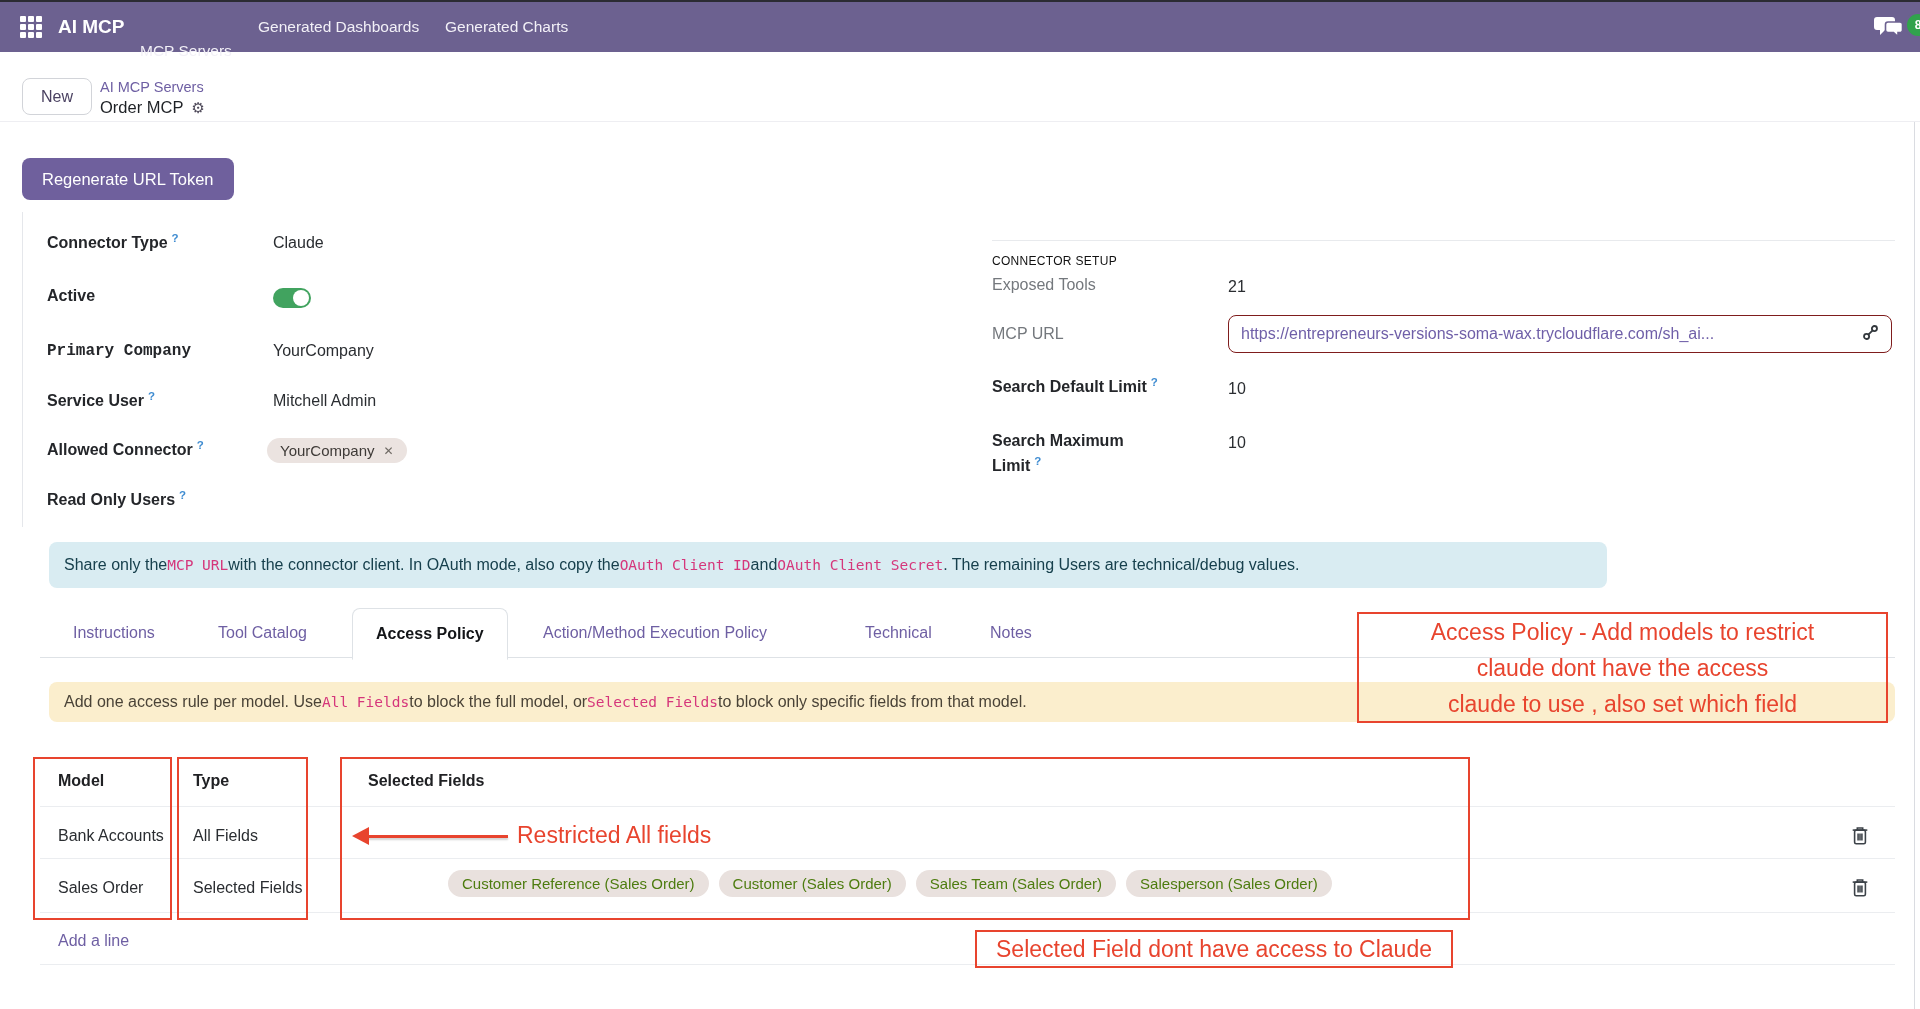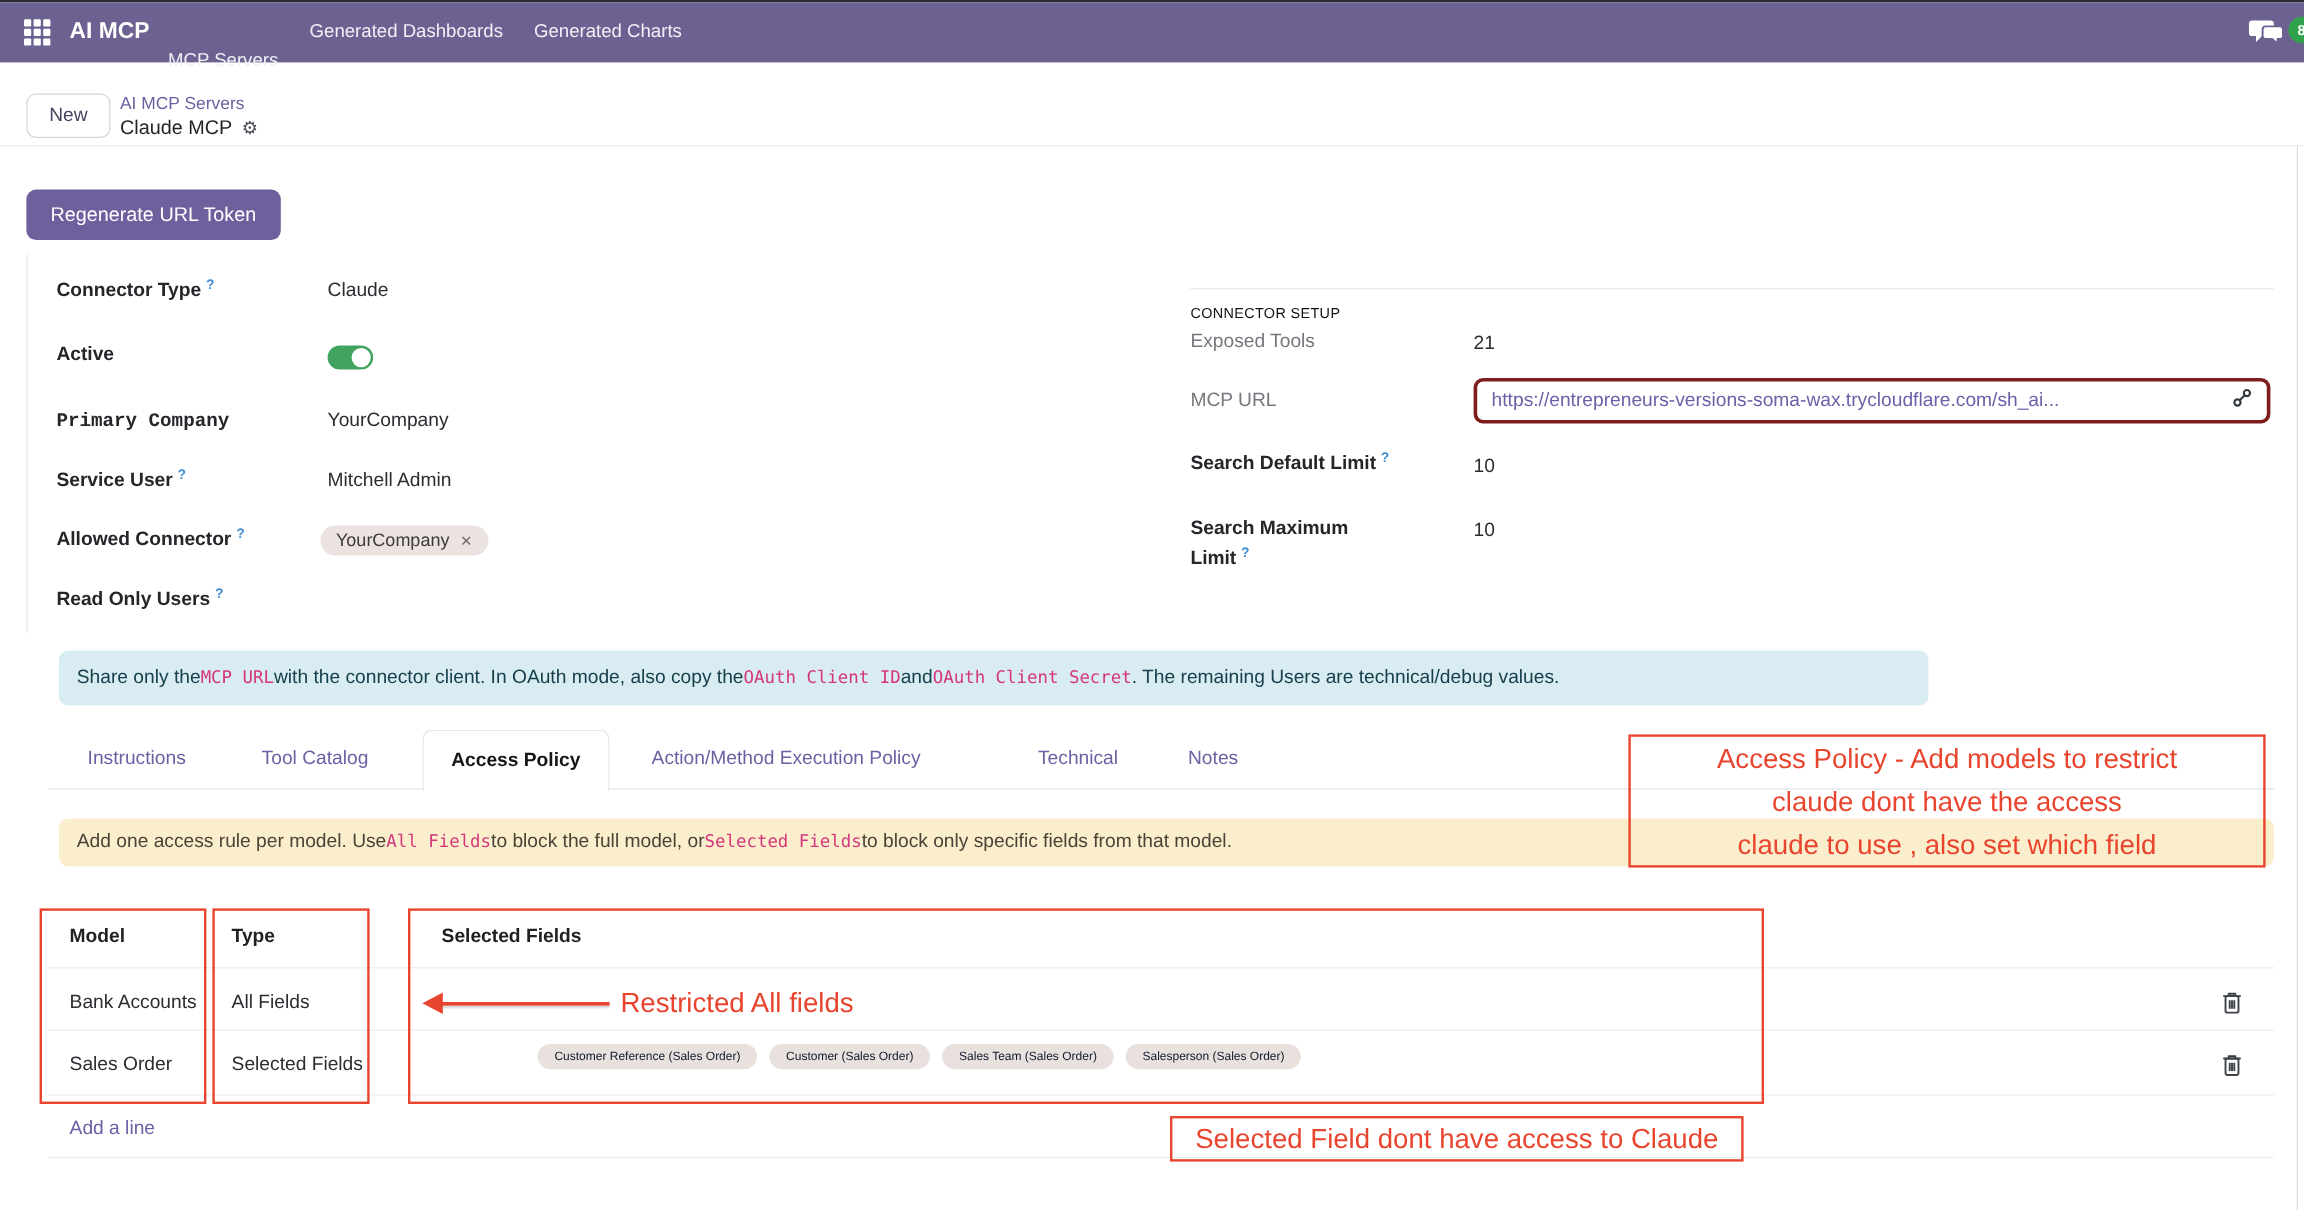--- a/index.html
+++ b/index.html
@@ -33,40 +33,40 @@
   .flabel.muted{font-weight:400;color:#74787d;}
   .fvalue{font-size:16px;color:#2a2d31;white-space:nowrap;cursor:pointer;}
   .help{font-size:11.5px;color:#3f8cd1;position:relative;top:-6px;margin-left:4px;}
   .toggle{width:38px;height:20px;border-radius:10px;background:#41a35f;position:absolute;cursor:pointer;}
   .toggle .knob{position:absolute;right:2px;top:2px;width:16px;height:16px;border-radius:50%;background:#fff;}
   .tag{display:inline-flex;align-items:center;gap:9px;background:#ebe3e0;border-radius:14px;padding:4px 13px;
        font-size:15px;color:#3e3a37;cursor:pointer;}
   .tag .x{color:#6d6862;font-size:12px;cursor:pointer;}
   .section-title{font-size:12px;font-weight:400;letter-spacing:.3px;color:#111;margin-top:37px;}
   .hr{background:#e8eaed;height:1px;}
-  .url-box{left:1228px;top:315px;width:664px;height:38px;border:3px solid #7f1d1d;border-radius:8px;background:#fff;
+  .url-box{left:1228px;top:315px;width:664px;height:38px;border:1px solid #7f1d1d;border-radius:8px;background:#fff;
            display:flex;align-items:center;padding:0 12px;box-sizing:border-box;}
   .url-text{color:#6f5fa8;font-size:16px;white-space:nowrap;overflow:hidden;flex:1;cursor:pointer;}
   
   .alert-info{left:49px;top:542px;width:1558px;height:46px;background:#d9ecf2;border-radius:8px;
               display:flex;align-items:center;padding:0 15px;box-sizing:border-box;font-size:16px;color:#17404d;}
   .alert-warn{left:49px;top:682px;width:1846px;height:40px;background:#fbeecd;border-radius:8px;
               display:flex;align-items:center;padding:0 15px;box-sizing:border-box;font-size:16px;color:#4a4337;}
   .code{font-family:"DejaVu Sans Mono","Liberation Mono",monospace;font-size:14.5px;color:#d5367b;white-space:pre;}
   
   .tabline{left:40px;top:657px;width:1855px;height:1px;background:#dee2e6;z-index:1;}
   .tab{top:608px;height:50px;display:flex;align-items:center;padding:0 23px;font-size:16px;color:#6e5fa3;cursor:pointer;z-index:0;}
   .tab.active{background:#fff;border:1px solid #dee2e6;border-bottom:1px solid #fff;border-radius:8px 8px 0 0;
               color:#131518;font-weight:600;z-index:2;}
   
   .th{top:772px;font-size:16px;font-weight:600;color:#202124;}
   .td{font-size:16px;color:#2a2d31;cursor:pointer;white-space:nowrap;}
   .rowline{width:1855px;height:1px;background:#ebedf0;left:40px;}
   .pills{left:448px;top:870px;display:flex;gap:10px;}
-  .pill{background:#e9e1de;border-radius:14px;padding:5px 14px;font-size:10px;color:#0f172a;white-space:nowrap;}
+  .pill{background:#e9e1de;border-radius:14px;padding:5px 14px;font-size:15px;color:#4d7c0f;white-space:nowrap;}
   .trash{left:1851px;width:22px;height:24px;cursor:pointer;}
   .addline{left:58px;top:932px;font-size:16px;color:#6e5fa3;cursor:pointer;}
   
   .rbox{border:2px solid #e8442e;background:transparent;z-index:5;pointer-events:none;box-sizing:border-box;}
   .ann-text{color:#e8442e;font-size:23px;line-height:36px;text-align:center;}
   .arrow-line{left:368px;top:835px;width:140px;height:3px;background:#e8442e;z-index:6;box-shadow:0 2px 2px rgba(0,0,0,.18);}
   .arrow-head{left:352px;top:827px;width:0;height:0;border-top:9px solid transparent;border-bottom:9px solid transparent;
               border-right:17px solid #e8442e;z-index:6;}
   .ann-arrow-label{left:517px;top:822px;font-size:23px;color:#e8442e;z-index:6;white-space:nowrap;}
 </style>
@@ -98,21 +98,21 @@
     <svg width="32" height="27" viewBox="0 0 32 27">
       <path d="M3 3 h15 a3 3 0 0 1 3 3 v7 a3 3 0 0 1 -3 3 h-7 l-5 5 v-5 h-3 a3 3 0 0 1 -3 -3 v-7 a3 3 0 0 1 3 -3 z" fill="#ffffff"></path>
       <path d="M14 8 h12 a2.5 2.5 0 0 1 2.5 2.5 v5.5 a2.5 2.5 0 0 1 -2.5 2.5 h-2 v4 l-4.5 -4 h-5.5 a2.5 2.5 0 0 1 -2.5 -2.5 v-5.5 a2.5 2.5 0 0 1 2.5 -2.5 z" fill="#ffffff" stroke="#6C6190" stroke-width="1.6"></path>
     </svg>
   </div>
   <div class="abs badge">8</div>
 
   <div class="abs new-btn">New</div>
   <div class="abs bc-parent">AI MCP Servers</div>
   <div class="abs bc-current">
-    <span>Claude MCP</span><span class="gear">⚙</span>
+    <span>Order MCP</span><span class="gear">⚙</span>
   </div>
   <div class="abs cp-border"></div>
   <div class="abs sheet-edge"></div>
 
   <div class="abs regen-btn">Regenerate URL Token</div>
   <div class="abs vline"></div>
 
   <div id="left-fields">
       <div class="abs flabel" style="left: 47px; top: 234px;"><span>Connector Type</span><span class="help">?</span></div>
       <div class="abs fvalue" style="left: 273px; top: 234px;">Claude</div>

